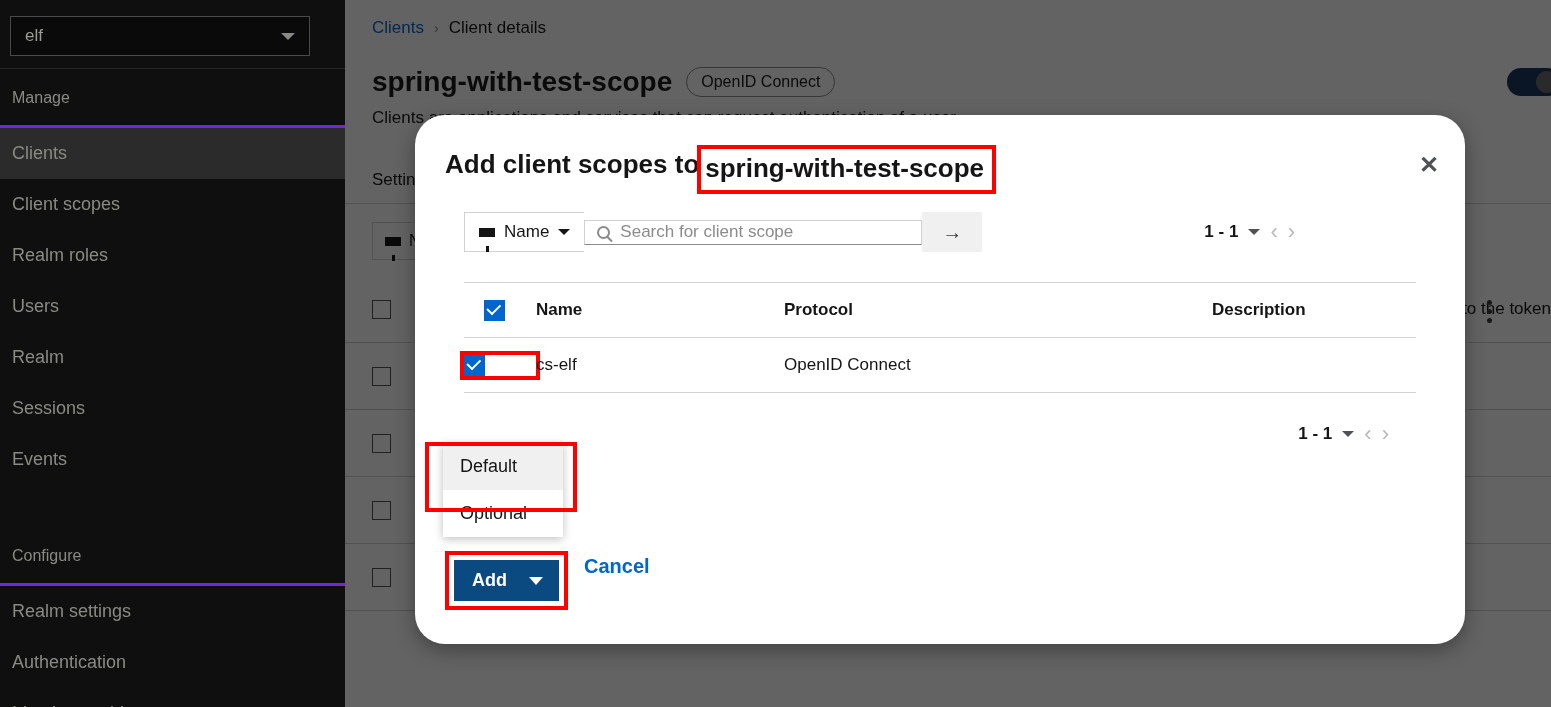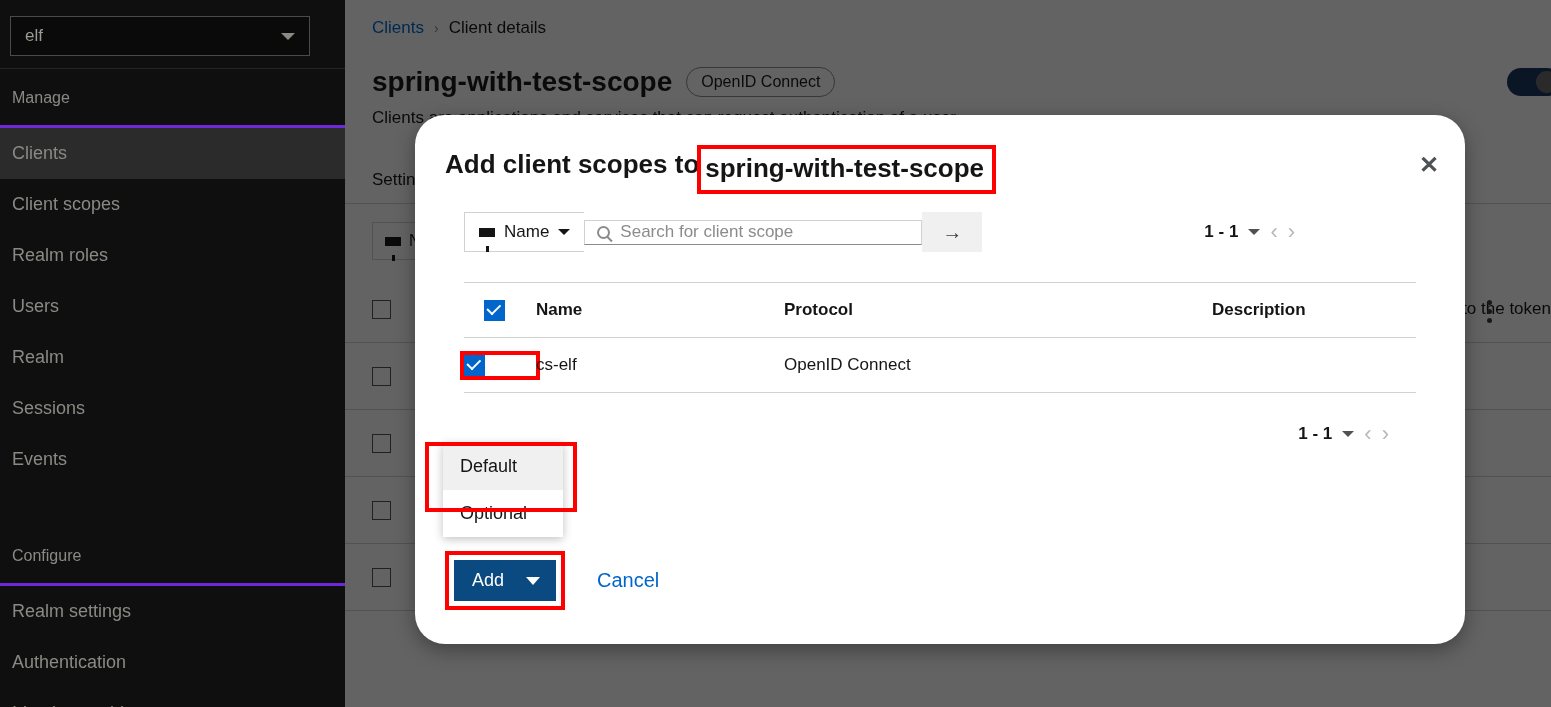--- a/index.html
+++ b/index.html
@@ -180,21 +180,21 @@
   }
   .c-name { width: 248px; font-size: 17px; color: #151515; }
   .c-proto { width: 428px; font-size: 17px; color: #151515; }
   .c-desc { font-size: 17px; color: #151515; }
   .mt-head .c-name, .mt-head .c-proto, .mt-head .c-desc { font-weight: bold; }
   #row-hl { padding: 0; }
 
   #foot-pager { display: flex; justify-content: flex-end; padding: 28px 76px 0 0; }
 
   #modal-footer { position: absolute; left: 0; bottom: 0; width: 100%; padding: 0 0 38px 34px; }
-  #footer-actions { display: flex; align-items: center; gap: 36px; }
+  #footer-actions { display: flex; align-items: flex-start; gap: 20px; font-weight: bold; }
   #add-hl { padding: 5px; }
   #add-btn {
     background: #0a4a80; color: #fff; height: 41px;
     display: flex; align-items: center; gap: 22px;
     padding: 0 16px 0 18px; font-size: 18px; cursor: pointer;
   }
   #add-btn .wcaret {
     width: 0; height: 0; border-left: 7px solid transparent;
     border-right: 7px solid transparent; border-top: 8px solid #fff;
   }

